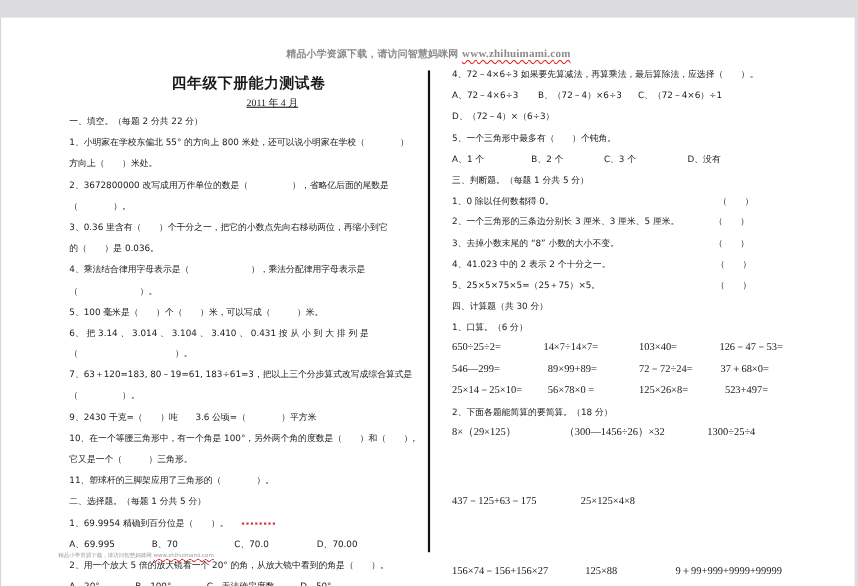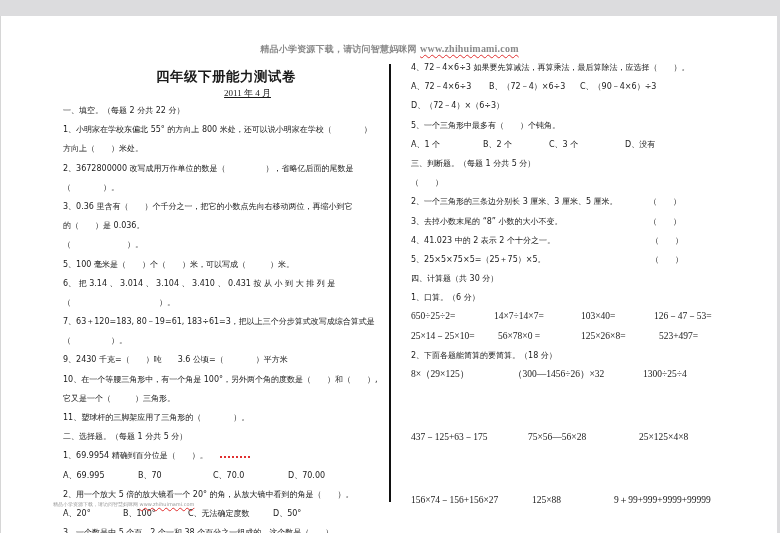--- a/index.html
+++ b/index.html
@@ -64,20 +64,21 @@
     <div class="title">四年级下册能力测试卷</div>
     <div class="date">2011 年 4 月</div>
 
     <div class="line section">一、填空。（每题 2 分共 22 分）</div>
     <div class="line">1、小明家在学校东偏北 55° 的方向上 800 米处，还可以说小明家在学校（　　　　）</div>
     <div class="line">方向上（　　）米处。</div>
     <div class="line">2、3672800000 改写成用万作单位的数是（　　　　　），省略亿后面的尾数是</div>
     <div class="line">（　　　　）。</div>
     <div class="line">3、0.36 里含有（　　）个千分之一，把它的小数点先向右移动两位，再缩小到它</div>
     <div class="line">的（　　）是 0.036。</div>
+    <div class="line">4、乘法结合律用字母表示是（　　　　　　　），乘法分配律用字母表示是</div>
     <div class="line">（　　　　　　　）。</div>
     <div class="line">5、100 毫米是（　　）个（　　）米，可以写成（　　　）米。</div>
     <div class="line">6、 把 3.14 、 3.014 、 3.104 、 3.410 、 0.431  按 从 小 到 大 排 列 是</div>
     <div class="line">（　　　　　　　　　　　）。</div>
     <div class="line">7、63＋120=183, 80－19=61, 183÷61=3，把以上三个分步算式改写成综合算式是</div>
     <div class="line">（　　　　　）。</div>
     <div class="line">9、2430 千克=（　　）吨　　3.6 公顷=（　　　　）平方米</div>
     <div class="line">10、在一个等腰三角形中，有一个角是 100°，另外两个角的度数是（　　）和（　　）,</div>
     <div class="line">它又是一个（　　　）三角形。</div>
     <div class="line">11、塑球杆的三脚架应用了三角形的（　　　　）。</div>
@@ -101,33 +102,34 @@
     </div>
     <div class="line">3、一个数是由 5 个百、2 个一和 38 个百分之一组成的，这个数是（　　）。</div>
 
   </div>
 
   <div class="col col-right">
     <div class="line">4、72－4×6÷3 如果要先算减法，再算乘法，最后算除法，应选择（　　）。</div>
     <div class="line opts">
       <span style="width:78px">A、72－4×6÷3</span>
       <span style="width:91px">B、（72－4）×6÷3</span>
-      <span>C、（90－4×6）÷3</span>
+      <span>C、（72－4×6）÷1</span>
     </div>
     <div class="line">D、（72－4）×（6÷3）</div>
     <div class="line">5、一个三角形中最多有（　　）个钝角。</div>
     <div class="line opts">
       <span style="width:72px">A、1 个</span>
       <span style="width:66px">B、2 个</span>
       <span style="width:76px">C、3 个</span>
       <span>D、没有</span>
     </div>
 
     <div class="line section">三、判断题。（每题 1 分共 5 分）</div>
     <div class="line judge">
+      <span class="q" style="width:242px">1、0 除以任何数都得 0。</span>
       <span class="b">（　　）</span>
     </div>
     <div class="line judge">
       <span class="q" style="width:238px">2、一个三角形的三条边分别长 3 厘米、3 厘米、5 厘米。</span>
       <span class="b">（　　）</span>
     </div>
     <div class="line judge">
       <span class="q" style="width:238px">3、去掉小数末尾的 “8” 小数的大小不变。</span>
       <span class="b">（　　）</span>
     </div>
@@ -142,36 +144,41 @@
 
     <div class="line section">四、计算题（共 30 分）</div>
     <div class="line">1、口算。（6 分）</div>
     <div class="line calc-row">
       <span style="width:83px">650÷25÷2=</span>
       <span style="width:87px">14×7÷14×7=</span>
       <span style="width:73px">103×40=</span>
       <span>126－47－53=</span>
     </div>
     <div class="line calc-row">
+      <span style="width:87px">546—299=</span>
+      <span style="width:83px">89×99+89=</span>
+      <span style="width:74px">72－72÷24=</span>
+      <span>37＋68×0=</span>
+    </div>
+    <div class="line calc-row">
       <span style="width:87px">25×14－25×10=</span>
       <span style="width:83px">56×78×0 =</span>
       <span style="width:78px">125×26×8=</span>
       <span>523+497=</span>
     </div>
 
     <div class="line">2、下面各题能简算的要简算。（18 分）</div>
     <div class="line calc-row">
       <span style="width:102px">8×（29×125）</span>
       <span style="width:130px">（300—1456÷26）×32</span>
       <span>1300÷25÷4</span>
     </div>
     <div style="height:44px"></div>
     <div class="line calc-row">
       <span style="width:117px">437－125+63－175</span>
-      <span style="width:111px">75×56—56×28</span>
       <span>25×125×4×8</span>
     </div>
     <div style="height:44px"></div>
     <div class="line calc-row">
       <span style="width:121px">156×74－156+156×27</span>
       <span style="width:82px">125×88</span>
       <span>9＋99+999+9999+99999</span>
     </div>
   </div>
 

